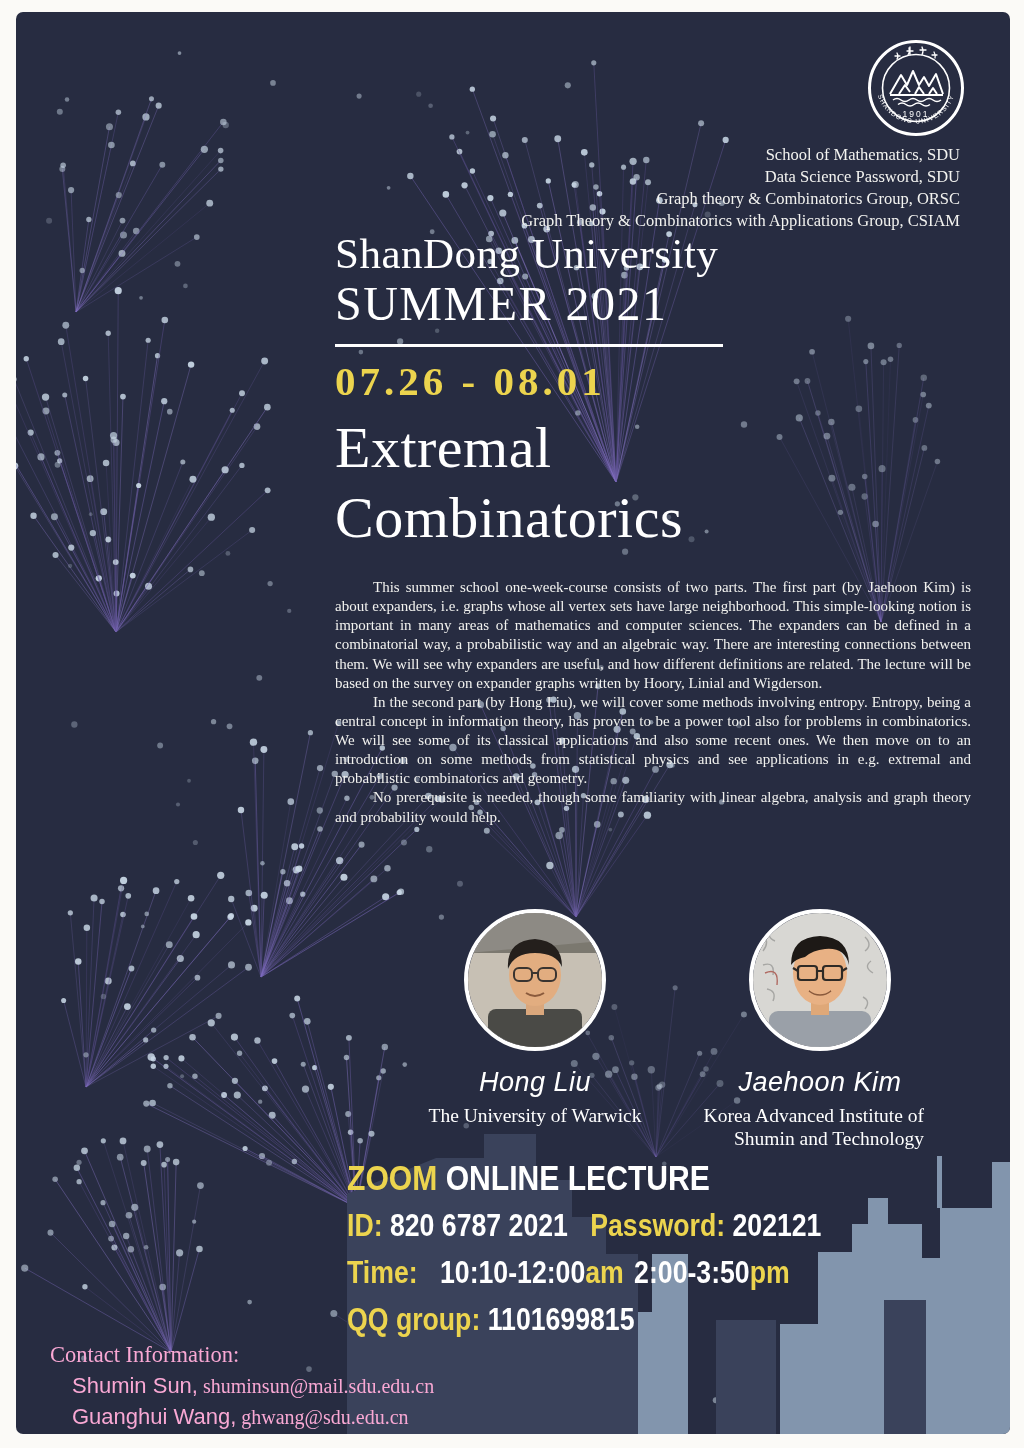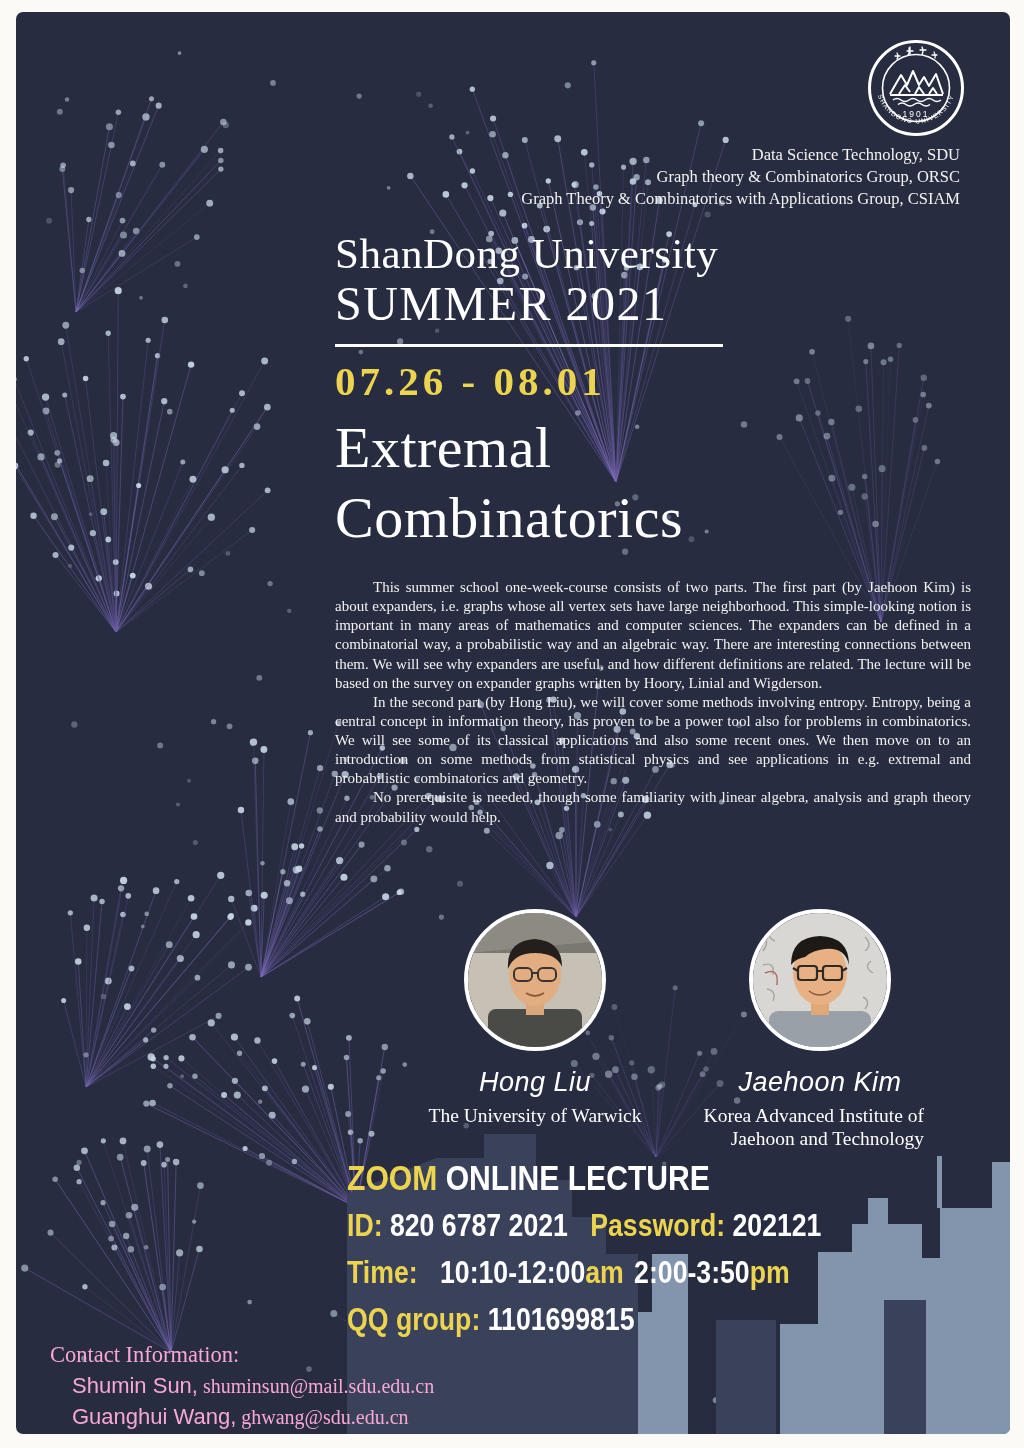--- a/index.html
+++ b/index.html
@@ -961,21 +961,22 @@
         <text x="50" y="79" text-anchor="middle" fill="#ffffff" font-size="8.5" letter-spacing="2" font-family="Liberation Sans, sans-serif">1901</text>
         <defs>
             <path id="arcb" d="M 12 58 A 40 40 0 0 0 88 58" fill="none"></path>
           </defs>
         <text font-size="6.6" fill="#ffffff" letter-spacing="1.1" font-family="Liberation Sans, sans-serif">
           <textPath href="#arcb" startOffset="50%" text-anchor="middle">SHANDONG UNIVERSITY</textPath>
         </text>
       </svg>
 
       <div class="affil">
-        <div>Data Science Technology, SDU</div>
+        <div>School of Mathematics, SDU</div>
+        <div>Data Science Password, SDU</div>
         <div>Graph theory &amp; Combinatorics Group, ORSC</div>
         <div>Graph Theory &amp; Combinatorics with Applications Group, CSIAM</div>
       </div>
 
       <div class="main">
         <div class="uni-title">ShanDong University</div>
         <div class="season">SUMMER 2021</div>
         <div class="rule"></div>
         <div class="dates">07.26 - 08.01</div>
         <div class="course-title">
@@ -1029,21 +1030,21 @@
               <rect x="45" y="53" width="19" height="14" rx="3"></rect>
               <rect x="70" y="53" width="19" height="14" rx="3"></rect>
               <path d="M64 58 H70 M45 58 L40 55 M89 58 L94 55"></path>
             </g>
             <path d="M56 78 Q67 86 78 78 Q73 82 67 82 Q61 82 56 78 Z" fill="#fff" stroke="#8a5a3c" stroke-width="1.5"></path>
           </svg>
         </span>
         <div class="sp-name">Jaehoon Kim</div>
         <div class="sp-affil">
           <div>Korea Advanced Institute of</div>
-          <div>Jaehoon and Technology</div>
+          <div>Shumin and Technology</div>
         </div>
       </div>
 
       <div class="lecture">
         <div class="line l1">
           <span class="yel">ZOOM</span><span> ONLINE LECTURE</span>
         </div>
         <div class="line l2">
           <span class="yel">ID:</span><span> 820 6787 2021</span><span class="gap1"></span><span class="yel">Password:</span><span> 202121</span>
         </div>

